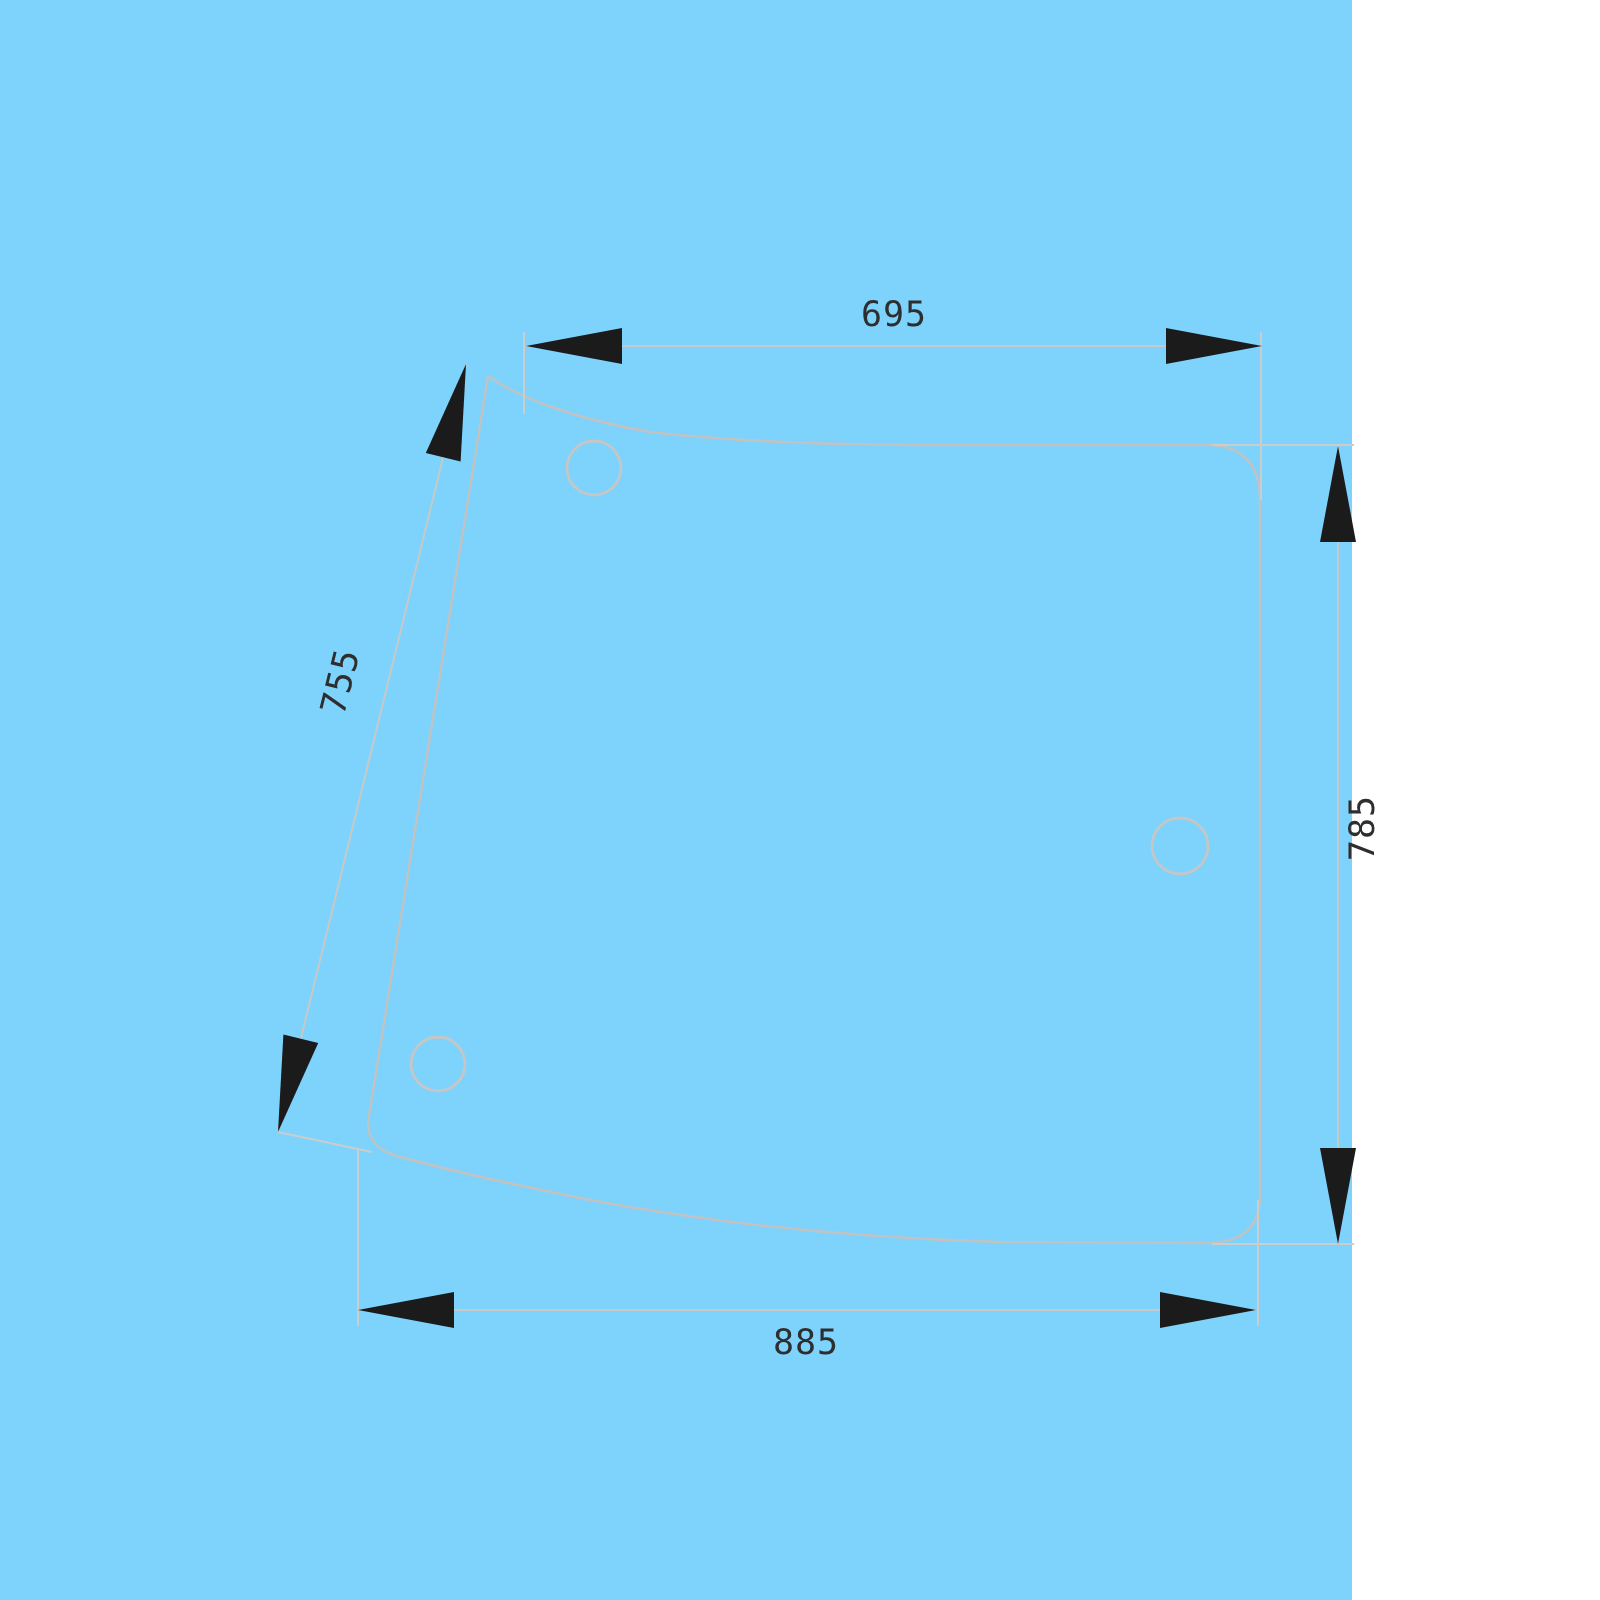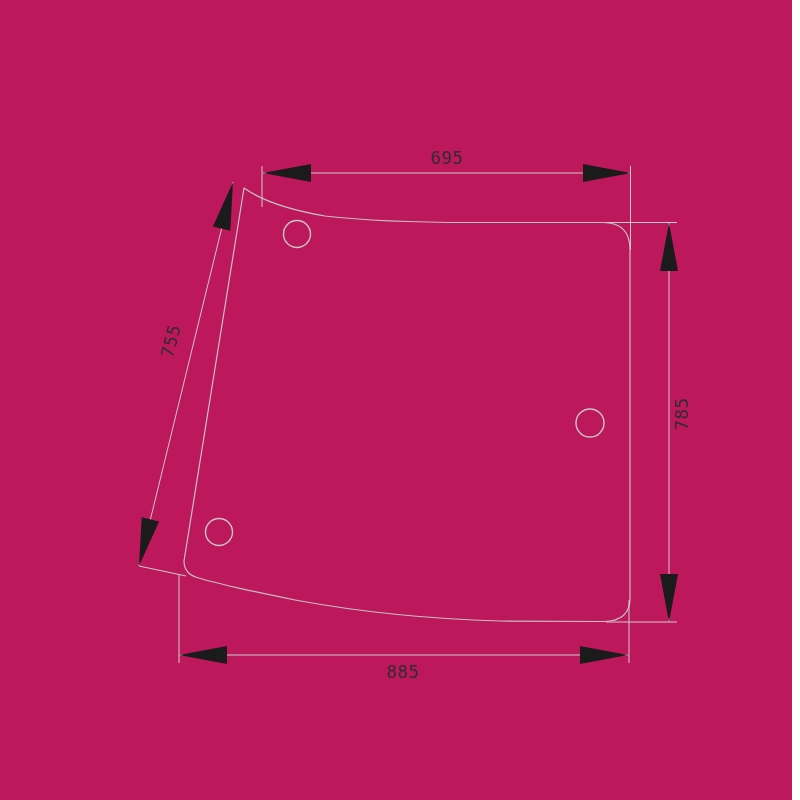--- a/index.html
+++ b/index.html
@@ -6,23 +6,23 @@
     margin: 0;
     padding: 0;
     background: #ffffff;
     width: 800px;
     height: 800px;
     overflow: hidden;
     font-family: "DejaVu Sans Mono", monospace;
   }
   .stage {
     position: relative;
-    width: 792px;
+    width: 676px;
     height: 800px;
-    background: #be185d;
+    background: #7dd3fc;
   }
   svg { display: block; }
   .outline {
     fill: none;
     stroke: #c2c2c2;
     stroke-width: 1.2;
     stroke-linejoin: round;
   }
   .hole {
     fill: none;

